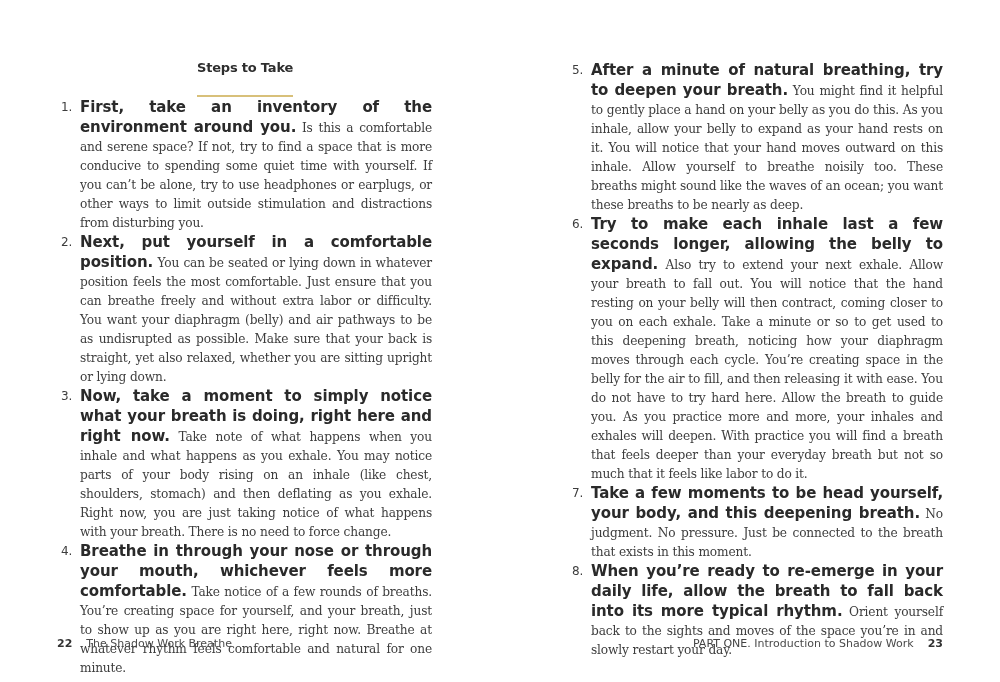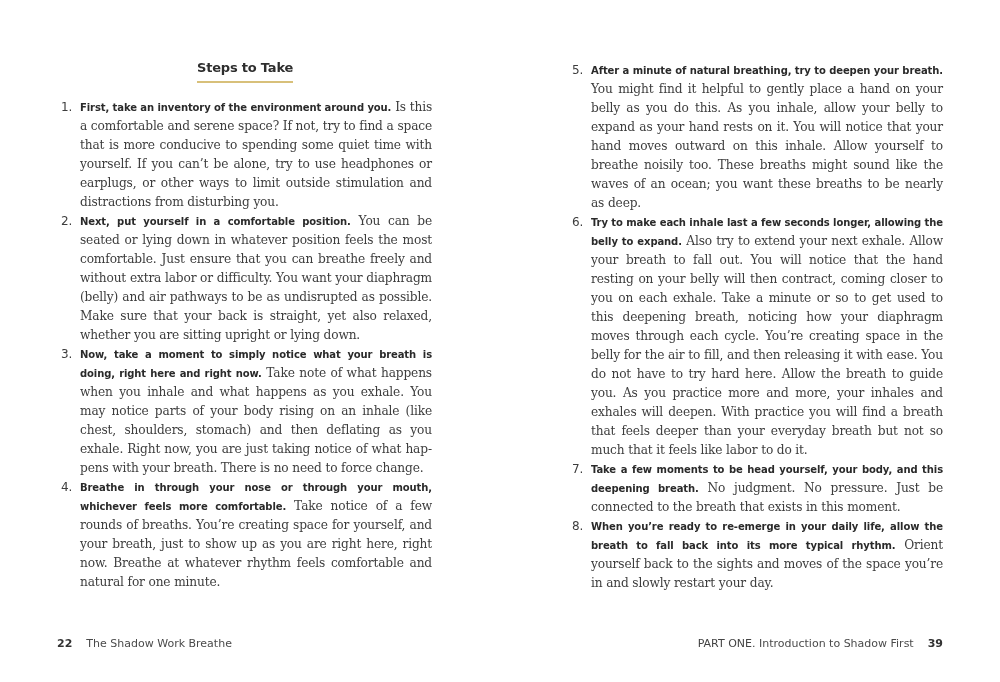--- a/index.html
+++ b/index.html
@@ -24,21 +24,21 @@
   .page-right { left: 500px; }
 
   .section-title {
     position: absolute;
     top: 60px;
     left: 197px;
     font-family: "DejaVu Sans", sans-serif;
     font-weight: bold;
     font-size: 13px;
     color: #2e2e2e;
-    padding-bottom: 6px;
+    padding-bottom: 20px;
     border-bottom: 2px solid #d8c07a;
     letter-spacing: -0.2px;
   }
 
   .steps {
     position: absolute;
     list-style: none;
     margin: 0;
     padding: 0;
     width: 352px;
@@ -59,21 +59,21 @@
     position: absolute;
     left: -19px;
     top: 0;
     font-family: "DejaVu Sans", sans-serif;
     font-size: 12px;
     color: #3d3d3d;
   }
   .step-lead {
     font-family: "DejaVu Sans", sans-serif;
     font-weight: bold;
-    font-size: 10px;
+    font-size: 15px;
     color: #2a2a2a;
     letter-spacing: -0.1px;
   }
 
   .footer {
     position: absolute;
     top: 637px;
     font-family: "DejaVu Sans", sans-serif;
     font-size: 11px;
     color: #4a4a4a;
@@ -130,15 +130,15 @@
     <li class="step">
       <span class="step-num">7.</span><span class="step-lead">Take a few moments to be head yourself, your body, and this deepening breath.</span><span> No judgment. No pressure. Just be connected to the breath that exists in this moment.</span>
     </li>
     <li class="step">
       <span class="step-num">8.</span><span class="step-lead">When you’re ready to re-emerge in your daily life, allow the breath to fall back into its more typical rhythm.</span><span> Orient yourself back to the sights and moves of the space you’re in and slowly restart your day.</span>
     </li>
   </ol>
 
   <div class="footer">
     <span class="part-label">PART ONE.</span>
-    <span>Introduction to Shadow First</span><span class="folio folio-right">39</span>
+    <span>Introduction to Shadow Work</span><span class="folio folio-right">23</span>
   </div>
 </div>
 
 </body></html>

